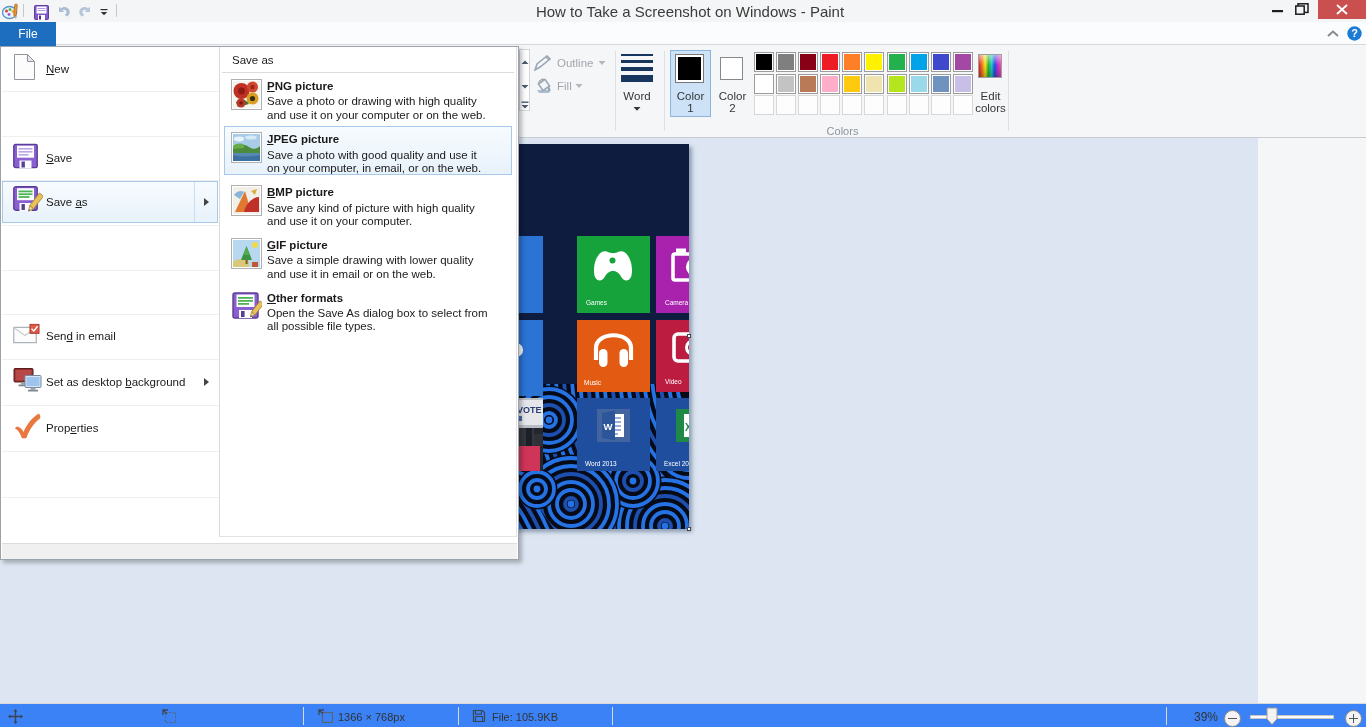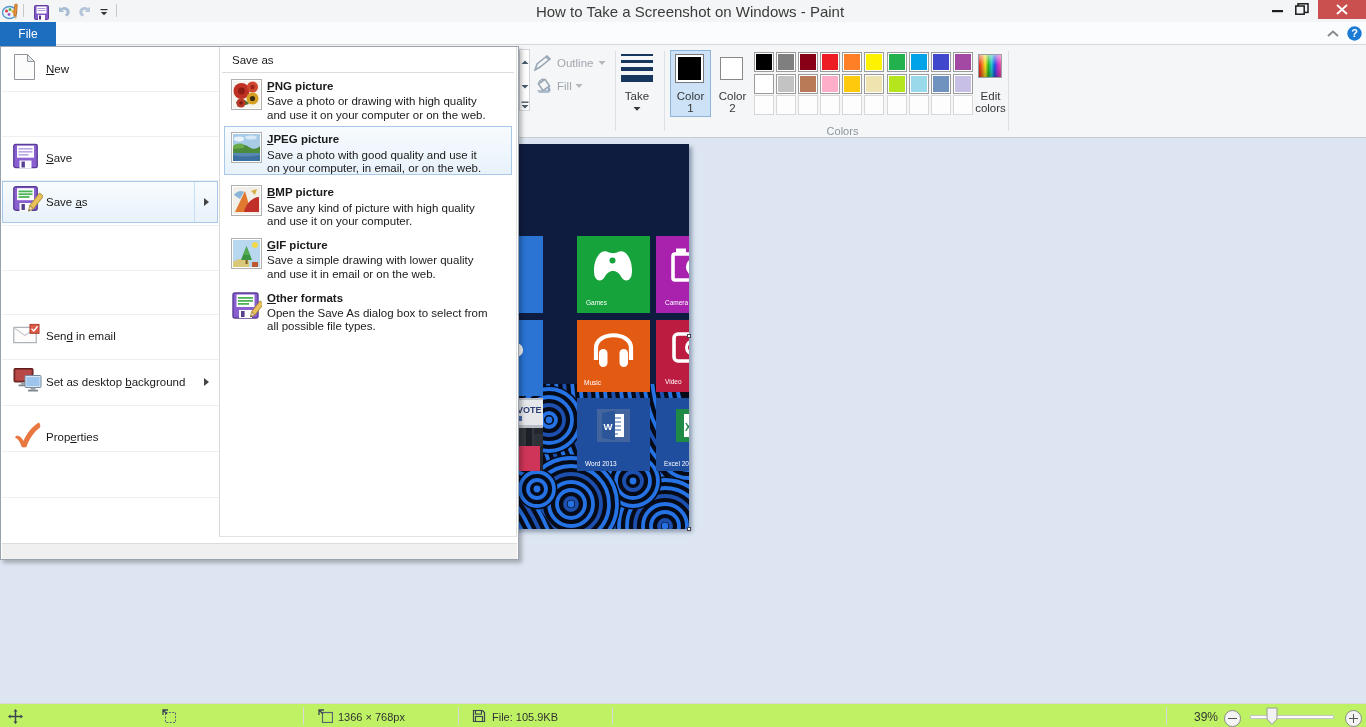--- a/index.html
+++ b/index.html
@@ -10,25 +10,25 @@
 
 #titlebar { position:absolute; left:0; top:0; width:1366px; height:22px; background:#f4f5f6; }
 #title-text { position:absolute; left:7px; top:3px; width:1366px; text-align:center; font-size:15px; color:#3b3b3b; }
 #btn-close { position:absolute; left:1318px; top:0; width:48px; height:19px; background:#ca5050; }
 
 #tabrow { position:absolute; left:0; top:22px; width:1366px; height:23px; background:#fbfcfd; border-bottom:1px solid #d6d8da; }
 
 #ribbon { position:absolute; left:0; top:45px; width:1366px; height:93px; background:#f5f6f7; border-bottom:1px solid #c9ccd1; }
 .rsep { position:absolute; top:6px; width:1px; height:80px; background:#dcdfe3; }
 
-#work { position:absolute; left:0; top:138px; width:1366px; height:565px; background:#dce5f1; }
+#work { position:absolute; left:0; top:138px; width:1258px; height:565px; background:#dce5f1; }
 #canvasimg { position:absolute; left:6px; top:6px; width:683px; height:385px; overflow:hidden; box-shadow:3px 3px 4px rgba(80,100,130,0.55); }
 .handle { position:absolute; width:4px; height:4px; background:#fff; border:1px solid #444; }
 
-#statusbar { position:absolute; left:0; top:703px; width:1366px; height:24px; background:#bef264; border-top:1px solid #d9d9d9; font-size:11px; color:#333; }
+#statusbar { position:absolute; left:0; top:703px; width:1366px; height:24px; background:#3b82f6; border-top:1px solid #d9d9d9; font-size:11px; color:#333; }
 .ssep { position:absolute; top:3px; width:1px; height:18px; background:#d9d9d9; }
 
 #filetab { position:absolute; left:0; top:22px; width:56px; height:24px; background:#1e6ec0; color:#fff; font-size:12px; text-align:center; line-height:24px; }
 #filemenu { position:absolute; left:0; top:46px; width:519px; height:514px; background:#fff; border:1px solid #9aa3ad; box-shadow:3px 3px 4px rgba(0,0,0,0.25); }
 .mrow { position:absolute; left:1px; width:216px; height:44px; }
 .mrow .mtxt { position:absolute; left:44px; top:50%; transform:translateY(-50%); font-size:11.5px; color:#1a1a1a; white-space:nowrap; }
 .msep { position:absolute; left:1px; width:516px; height:1px; background:#efefef; }
 .micon { position:absolute; left:11px; top:50%; transform:translateY(-50%); }
 .marrow { position:absolute; left:202px; top:50%; transform:translateY(-50%); width:0; height:0; border-left:5px solid #444; border-top:4px solid transparent; border-bottom:4px solid transparent; }
 #menubottom { position:absolute; left:1px; top:496px; width:515px; height:16px; background:#f0f0f1; border-top:1px solid #dcdcdc; }
@@ -140,21 +140,21 @@
     <div class="abs" style="left:557px;top:35px;font-size:11.5px;color:#a0a6ad">Fill</div>
     <svg class="abs" style="left:575px;top:38px" width="8" height="6" viewBox="0 0 8 6">
         <path d="M0.5 1 L7.5 1 L4 5 Z" fill="#b3b8bd"></path>
       </svg>
     <div class="rsep" style="left:615px"></div>
 
     <div class="abs" style="left:621px;top:9px;width:32px;height:2px;background:#17375e"></div>
     <div class="abs" style="left:621px;top:15px;width:32px;height:2.5px;background:#17375e"></div>
     <div class="abs" style="left:621px;top:22px;width:32px;height:4px;background:#17375e"></div>
     <div class="abs" style="left:621px;top:30px;width:32px;height:6.5px;background:#17375e"></div>
-    <div class="abs" style="left:621px;top:45px;width:32px;text-align:center;font-size:11.5px;color:#33373b">Take</div>
+    <div class="abs" style="left:621px;top:45px;width:32px;text-align:center;font-size:11.5px;color:#33373b">Word</div>
     <svg class="abs" style="left:633px;top:61px" width="8" height="6" viewBox="0 0 8 6">
         <path d="M0.5 1 L7.5 1 L4 4.8 Z" fill="#33373b"></path>
       </svg>
     <div class="rsep" style="left:664px"></div>
 
     <div class="abs" style="left:670px;top:5px;width:41px;height:67px;background:#cde2f6;border:1px solid #8db4d9"></div>
     <div class="abs" style="left:675px;top:9px;width:29px;height:29px;background:#000;border:1px solid #777;box-shadow:inset 0 0 0 2px #fff"></div>
     <div class="abs" style="left:670px;top:45px;width:41px;text-align:center;font-size:11.5px;color:#33373b;line-height:12px">Color<br>1</div>
 
     <div class="abs" style="left:720px;top:12px;width:23px;height:23px;background:#fff;border:1px solid #888"></div>
@@ -476,21 +476,21 @@
             <rect x="8" y="14.5" width="5" height="2.6" fill="#9aa0a6"></rect>
             <rect x="5.5" y="17" width="10" height="1.8" fill="#7f878f"></rect>
             <rect x="12" y="8" width="16" height="12" rx="1" fill="#d8e6f4" stroke="#6f88a0"></rect>
             <rect x="13.5" y="9.5" width="13" height="9" fill="#9cc4ec"></rect>
             <rect x="17.5" y="20" width="5" height="2.2" fill="#9aa0a6"></rect>
             <rect x="15" y="22.2" width="10" height="1.8" fill="#7f878f"></rect>
           </svg></div>
         <div class="mtxt">Set as desktop <u>b</u>ackground</div>
         <div class="marrow"></div>
       </div>
-    <div class="mrow" style="top:368px">
+    <div class="mrow" style="top:359px">
         <div class="micon"><svg width="29" height="28" viewBox="0 0 29 28">
             <path d="M3 15 C6 14 9 17 10.5 20 C14 12 19 5.5 26 1.5 C27.5 3.5 27.5 5 27 6.5 C21 11 16 18 13.5 26 C11.5 26.8 9.5 26.6 8.5 25.5 C7 21 5 17.5 2 16.8 Z" fill="#e87840"></path>
           </svg></div>
         <div class="mtxt">Prop<u>e</u>rties</div>
       </div>
     <div id="menubottom"></div>
     <div id="submenu">
       <div class="abs" style="left:12px;top:7px;font-size:11.5px;color:#1c1c1c">Save as</div>
       <div class="abs" style="left:2px;top:25px;width:292px;height:1px;background:#dcdcdc"></div>
       <div class="abs" style="left:4px;top:79px;width:288px;height:49px;background:linear-gradient(180deg,#f7fbfe,#e8f2fb);border:1px solid #a9c9e8"></div>

